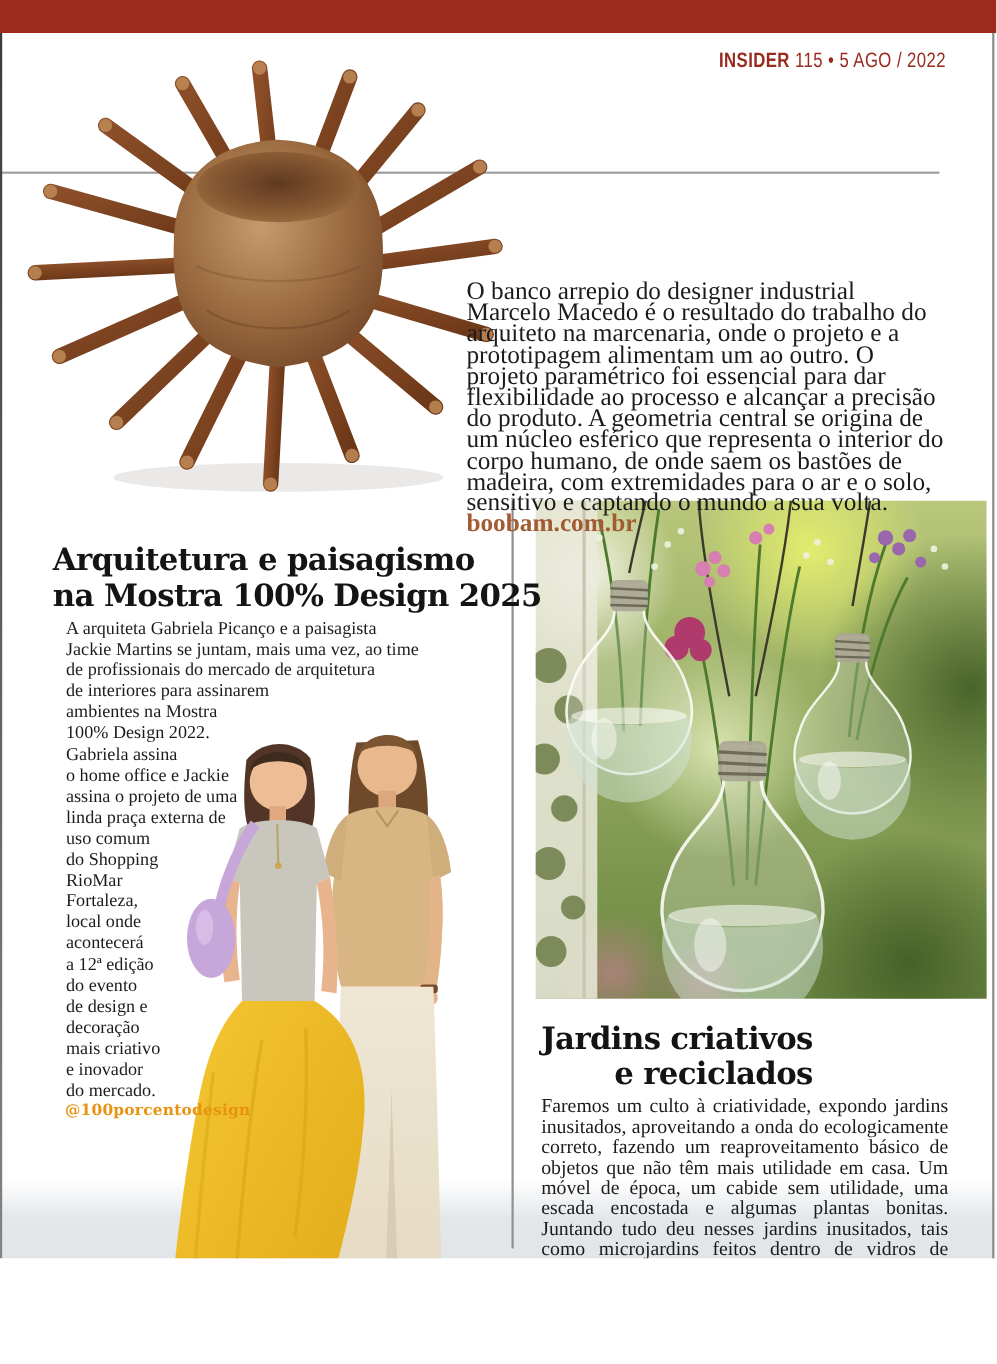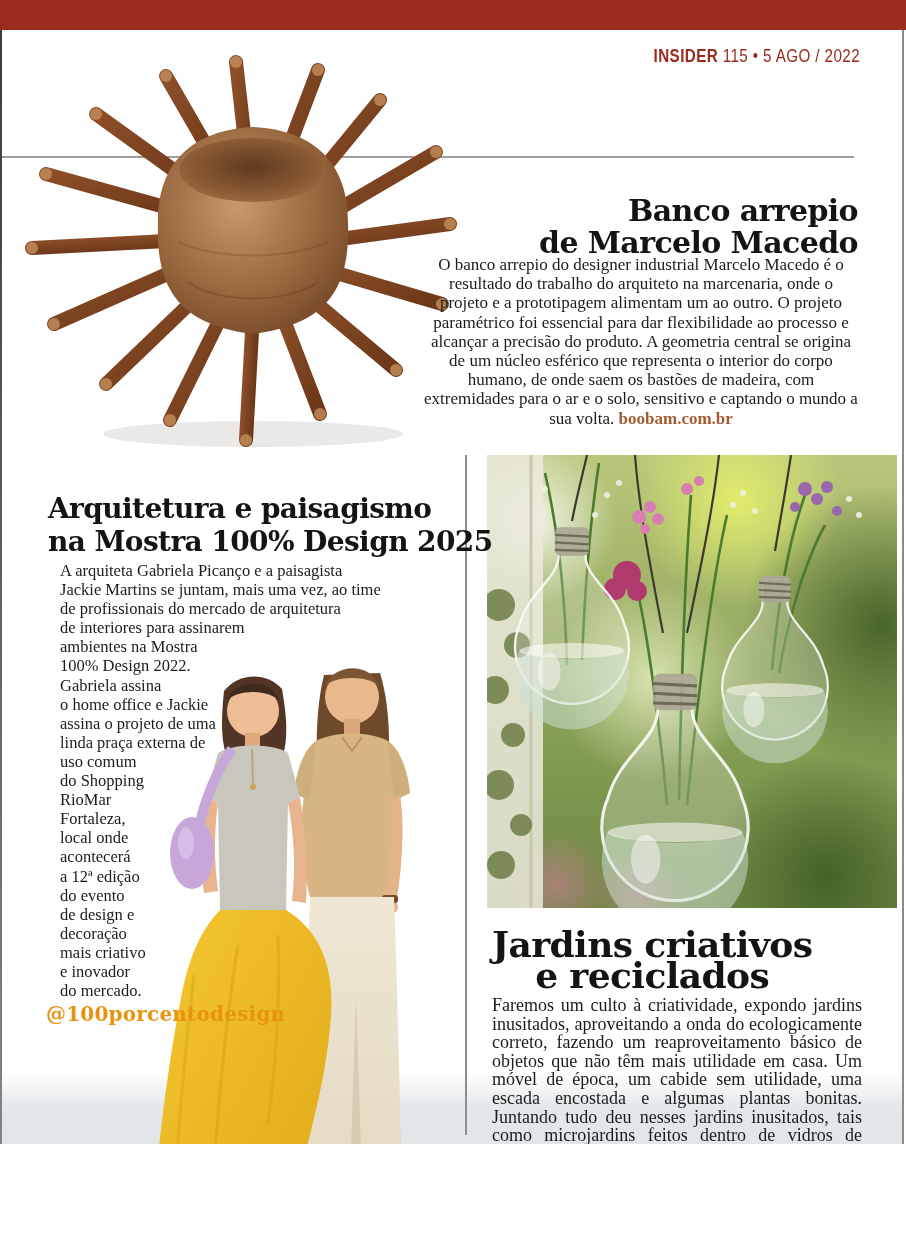--- a/index.html
+++ b/index.html
@@ -22,30 +22,30 @@
   .header{position:absolute;top:45px;right:46px;z-index:4;color:#9a2a1e;
           font-family:"Liberation Sans",sans-serif;font-size:19px;letter-spacing:.5px;
           transform:scaleX(.8);transform-origin:right center;white-space:nowrap;}
   .header .brand{font-weight:bold;}
 
   
   .fatface{font-family:"DejaVu Serif",serif;font-weight:800;color:#141414;
            letter-spacing:-0.6px;white-space:pre-line;z-index:4;position:absolute;}
   .banco-title{top:195px;right:48px;font-size:30px;line-height:32px;text-align:right;}
   .mostra-title{top:492px;left:48px;font-size:28px;line-height:33px;text-align:left;}
-  .jardins-title{top:929px;left:492px;font-size:36px;line-height:31px;text-align:center;}
+  .jardins-title{top:929px;left:492px;font-size:28px;line-height:31px;text-align:right;}
 
   
   .banco-body{position:absolute;top:255px;right:48px;width:434px;margin:0;z-index:4;
-              font-size:17px;line-height:19.2px;text-align:center;color:#1b1b1b;}
+              font-size:23px;line-height:19.2px;text-align:left;color:#1b1b1b;}
   .banco-body .link{font-weight:bold;color:#a25b33;}
   .mostra-body{position:absolute;top:561px;left:60px;width:420px;margin:0;z-index:4;
                font-size:16.5px;line-height:19.1px;color:#1b1b1b;white-space:pre-line;}
-  .handle{position:absolute;top:1002px;left:46px;z-index:4;font-family:"DejaVu Serif",serif;
-          font-weight:800;font-size:20px;letter-spacing:.2px;color:#e8930f;}
+  .handle{position:absolute;top:1002px;left:59px;z-index:4;font-family:"DejaVu Serif",serif;
+          font-weight:800;font-size:14px;letter-spacing:.2px;color:#e8930f;}
   .jardins-body{position:absolute;top:996px;left:492px;width:370px;margin:0;z-index:4;
                 font-size:18px;line-height:18.6px;text-align:justify;color:#1b1b1b;}
 
   .pagenum{position:absolute;top:1177px;left:843px;z-index:4;color:#2a2a2a;
            font-family:"Liberation Sans",sans-serif;font-weight:bold;font-size:16px;
            transform:scaleX(.8);}
 
   
   .bench-photo{position:absolute;left:18px;top:52px;z-index:3;}
   .bulbs-photo{position:absolute;left:487px;top:455px;z-index:3;}
@@ -126,22 +126,20 @@
         <circle cx="78" cy="62" r="6"></circle>
       <circle cx="148" cy="24" r="6"></circle>
     </g>
     <path d="M140,170 C140,110 175,78 235,75 C295,78 330,110 330,170
              C332,230 315,272 235,282 C155,272 138,230 140,170 Z" fill="url(#wood)"></path>
     <ellipse cx="235" cy="118" rx="74" ry="32" fill="url(#woodTop)"></ellipse>
     <path d="M170,230 C200,252 270,252 300,230" stroke="#5f3a20" stroke-width="2" fill="none" opacity="0.35"></path>
     <path d="M160,190 C200,208 270,208 310,190" stroke="#5f3a20" stroke-width="2" fill="none" opacity="0.25"></path>
   </svg>
 
-  <div class="fatface banco-title">Banco arrepio
-de Marcelo Macedo</div>
   <p class="banco-body"><span>O banco arrepio do designer industrial Marcelo Macedo é o resultado do trabalho do arquiteto na marcenaria, onde o projeto e a prototipagem alimentam um ao outro. O projeto paramétrico foi essencial para dar flexibilidade ao processo e alcançar a precisão do produto. A geometria central se origina de um núcleo esférico que representa o interior do corpo humano, de onde saem os bastões de madeira, com extremidades para o ar e o solo, sensitivo e captando o mundo a sua volta.</span> <span class="link">boobam.com.br</span></p>
 
   <div class="fatface mostra-title">Arquitetura e paisagismo
 na Mostra 100% Design 2025</div>
   <p class="mostra-body">A arquiteta Gabriela Picanço e a paisagista
 Jackie Martins se juntam, mais uma vez, ao time
 de profissionais do mercado de arquitetura
 de interiores para assinarem
 ambientes na Mostra
 100% Design 2022.

